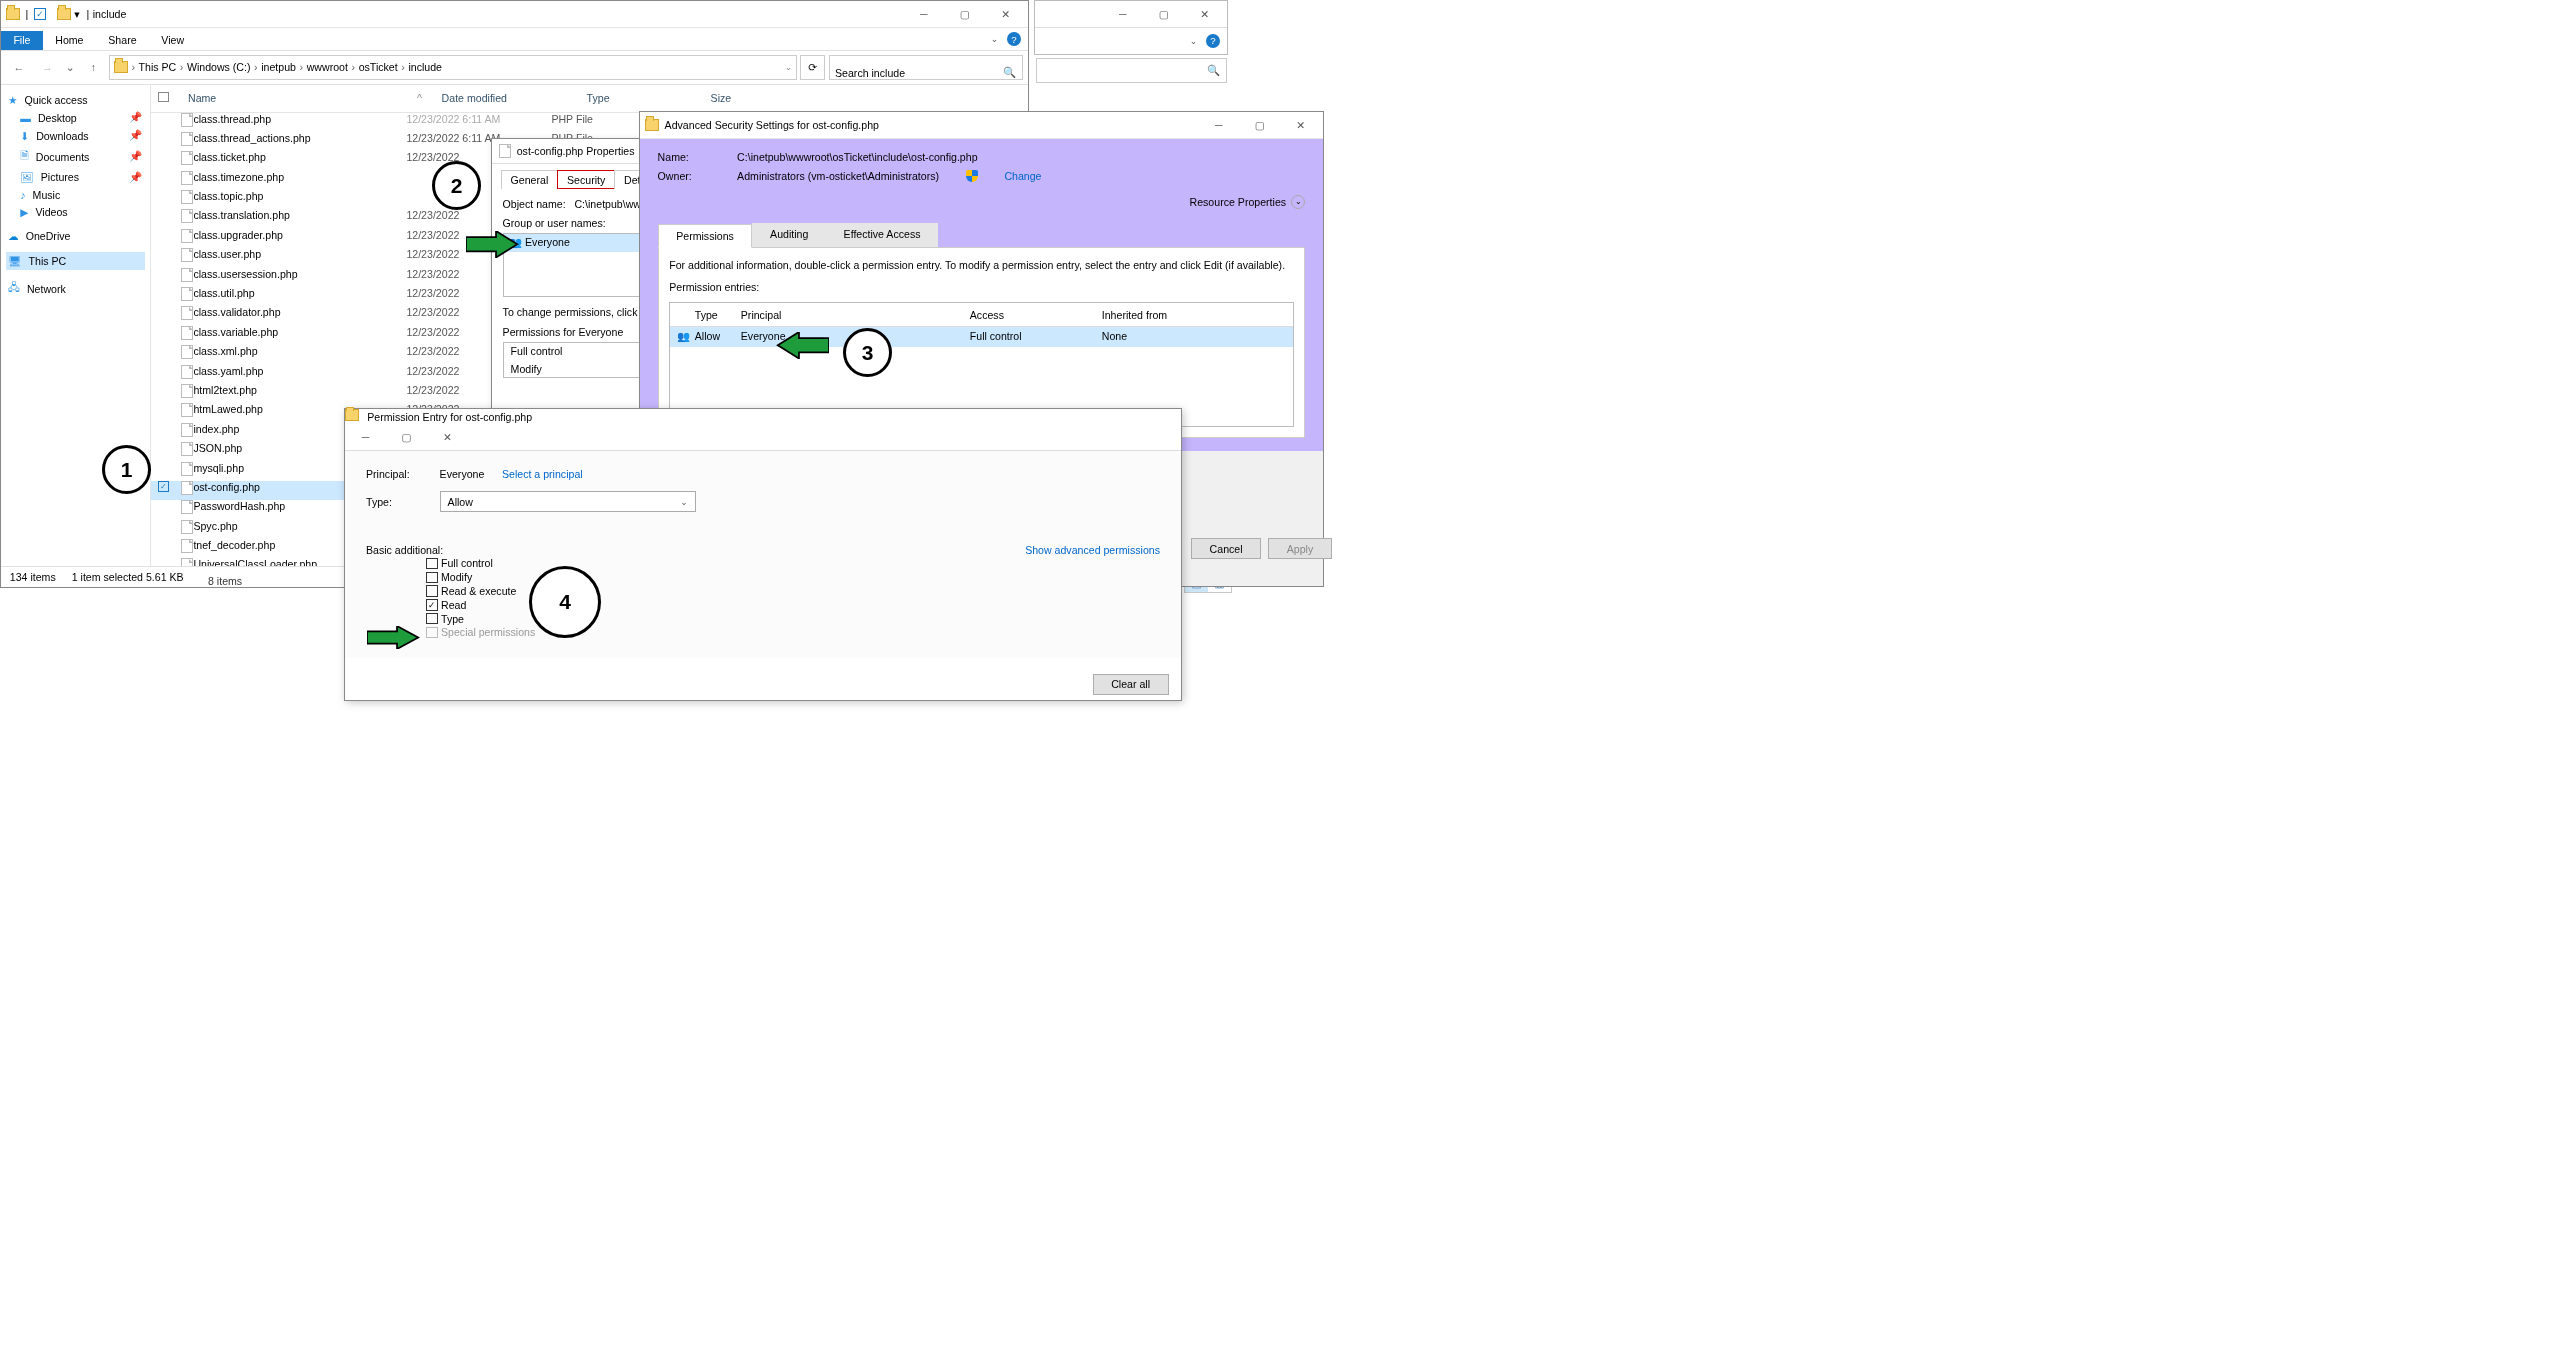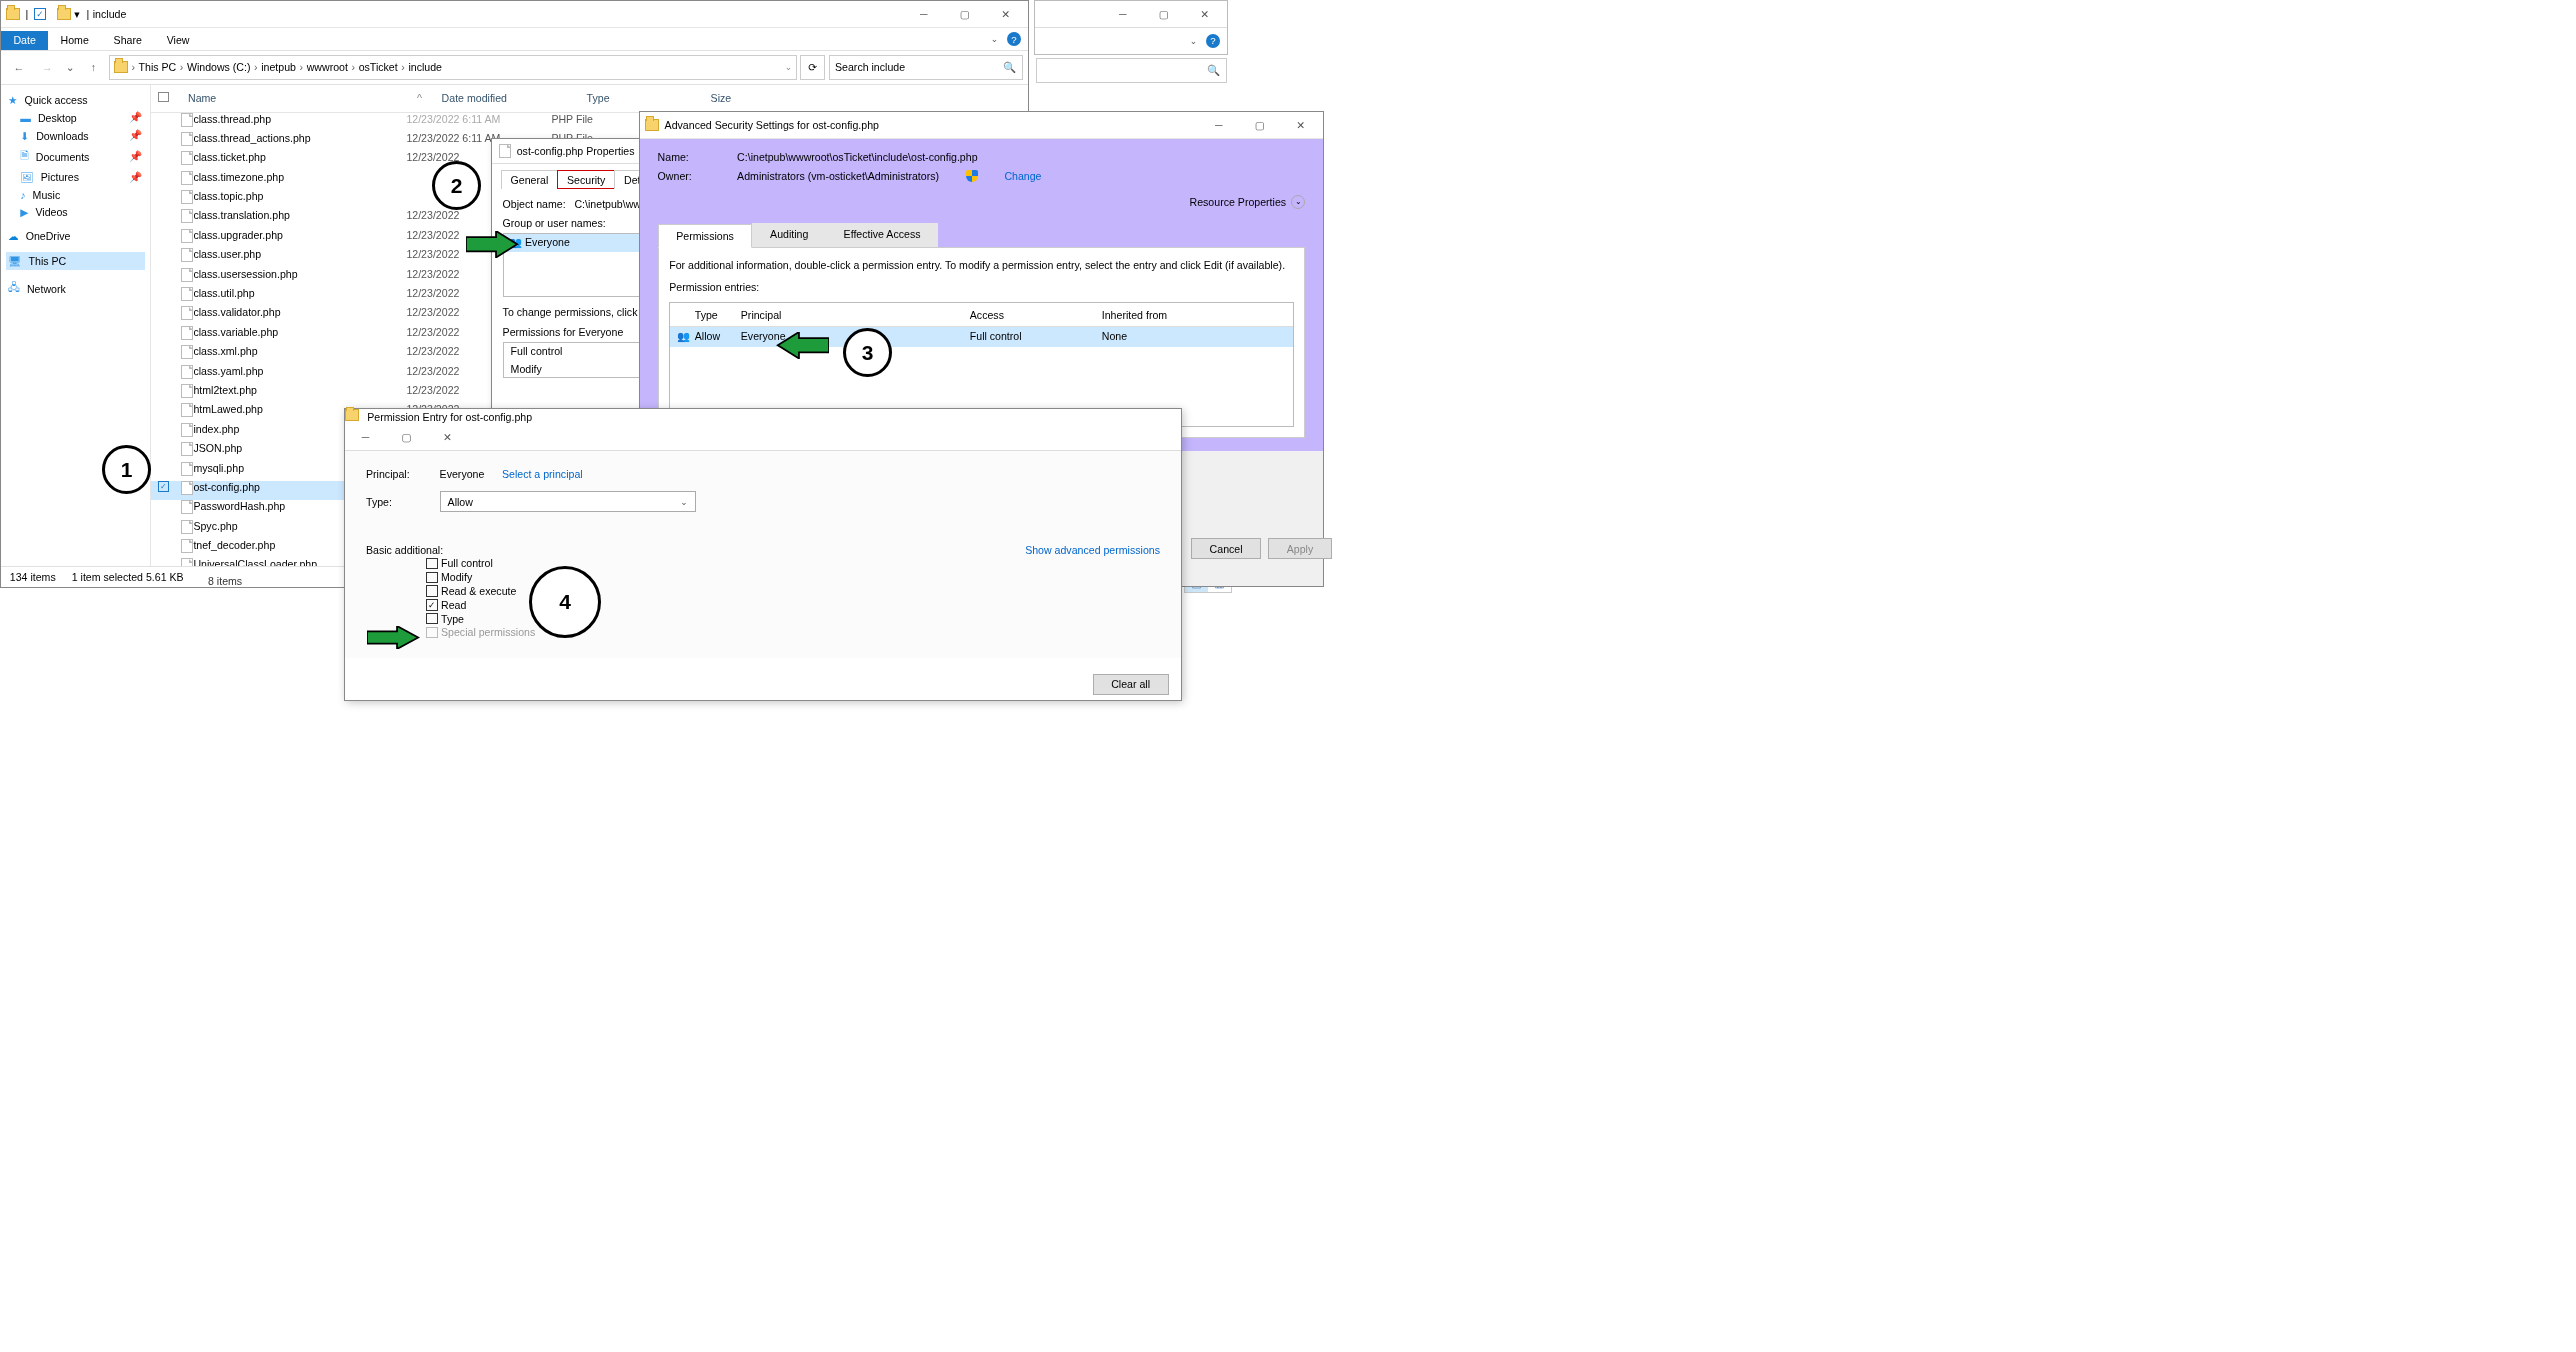--- a/index.html
+++ b/index.html
@@ -10,21 +10,21 @@
 .winbtns{display:flex}
 .winbtn{width:41px;height:26.5px;display:flex;align-items:center;justify-content:center;color:#555}
 .ribbon-tabs{height:23px;display:flex;align-items:flex-end;border-bottom:0.9px solid #e1e1e1}
 .ribbon-tab{padding:3.5px 12.4px;font-size:10.6px}
 .ribbon-tab.file{background:#1979ca;color:#fff}
 .addrbar{height:34px;display:flex;align-items:center;padding:1.8px 5.3px;gap:3.5px;border-bottom:0.9px solid #e1e1e1}
 .navbtn{width:25px;height:25px;display:flex;align-items:center;justify-content:center;color:#606060}
 .breadcrumbs{flex:1;display:flex;align-items:center;border:0.9px solid #ccc;height:25px;padding:0 3.5px;gap:1.8px}
 .bc-sep{color:#666;padding:0 1.8px}
 .refresh{width:25px;height:25px;display:flex;align-items:center;justify-content:center;border:0.9px solid #ccc}
-.searchbox{width:194px;height:25px;border:0.9px solid #ccc;display:flex;align-items:center;padding:0 5.3px;color:#777}
+.searchbox{width:194px;height:25px;border:0.9px solid #ccc;display:flex;align-items:flex-end;padding:0 5.3px;color:#777}
 .searchbox .mag{margin-left:auto;color:#555}
 .explorer-body{display:flex;height:calc(100% - 26.5px - 23px - 34px - 21px)}
 .navpane{width:150px;border-right:0.9px solid #e5e5e5;padding:7px 5.3px}
 .navitem{display:flex;align-items:center;padding:2.6px 1.8px;gap:7px}
 .navitem .pin{margin-left:auto;color:#8a8a8a}
 .nav-qa{color:#2f94e6}
 .nav-sel{background:#cce8ff}
 .colhead{display:flex;border-bottom:0.9px solid #e5e5e5;height:28px;align-items:center;padding-left:7px}
 .colhead .chk{width:23px}
 .colhead .col{color:#36536b;padding:0 7px}
@@ -132,21 +132,21 @@
     <span style="padding:0 3.5px">▾</span>
     <span style="padding:0 3.5px">|</span>
     <span class="title">include</span>
     <div class="winbtns">
       <div class="winbtn">─</div>
       <div class="winbtn">▢</div>
       <div class="winbtn">✕</div>
     </div>
   </div>
   <div class="ribbon-tabs">
-    <div class="ribbon-tab file">Date</div>
+    <div class="ribbon-tab file">File</div>
     <div class="ribbon-tab">Home</div>
     <div class="ribbon-tab">Share</div>
     <div class="ribbon-tab">View</div>
     <div style="margin-left:auto;padding:3.5px 7px;display:flex;gap:8.8px;align-items:center">
       <span class="chevd">⌄</span>
       <span style="background:#1979ca;color:#fff;border-radius:50%;width:14px;height:14px;display:flex;align-items:center;justify-content:center;font-size:9.7px">?</span>
     </div>
   </div>
   <div class="addrbar">
     <div class="navbtn">←</div>

